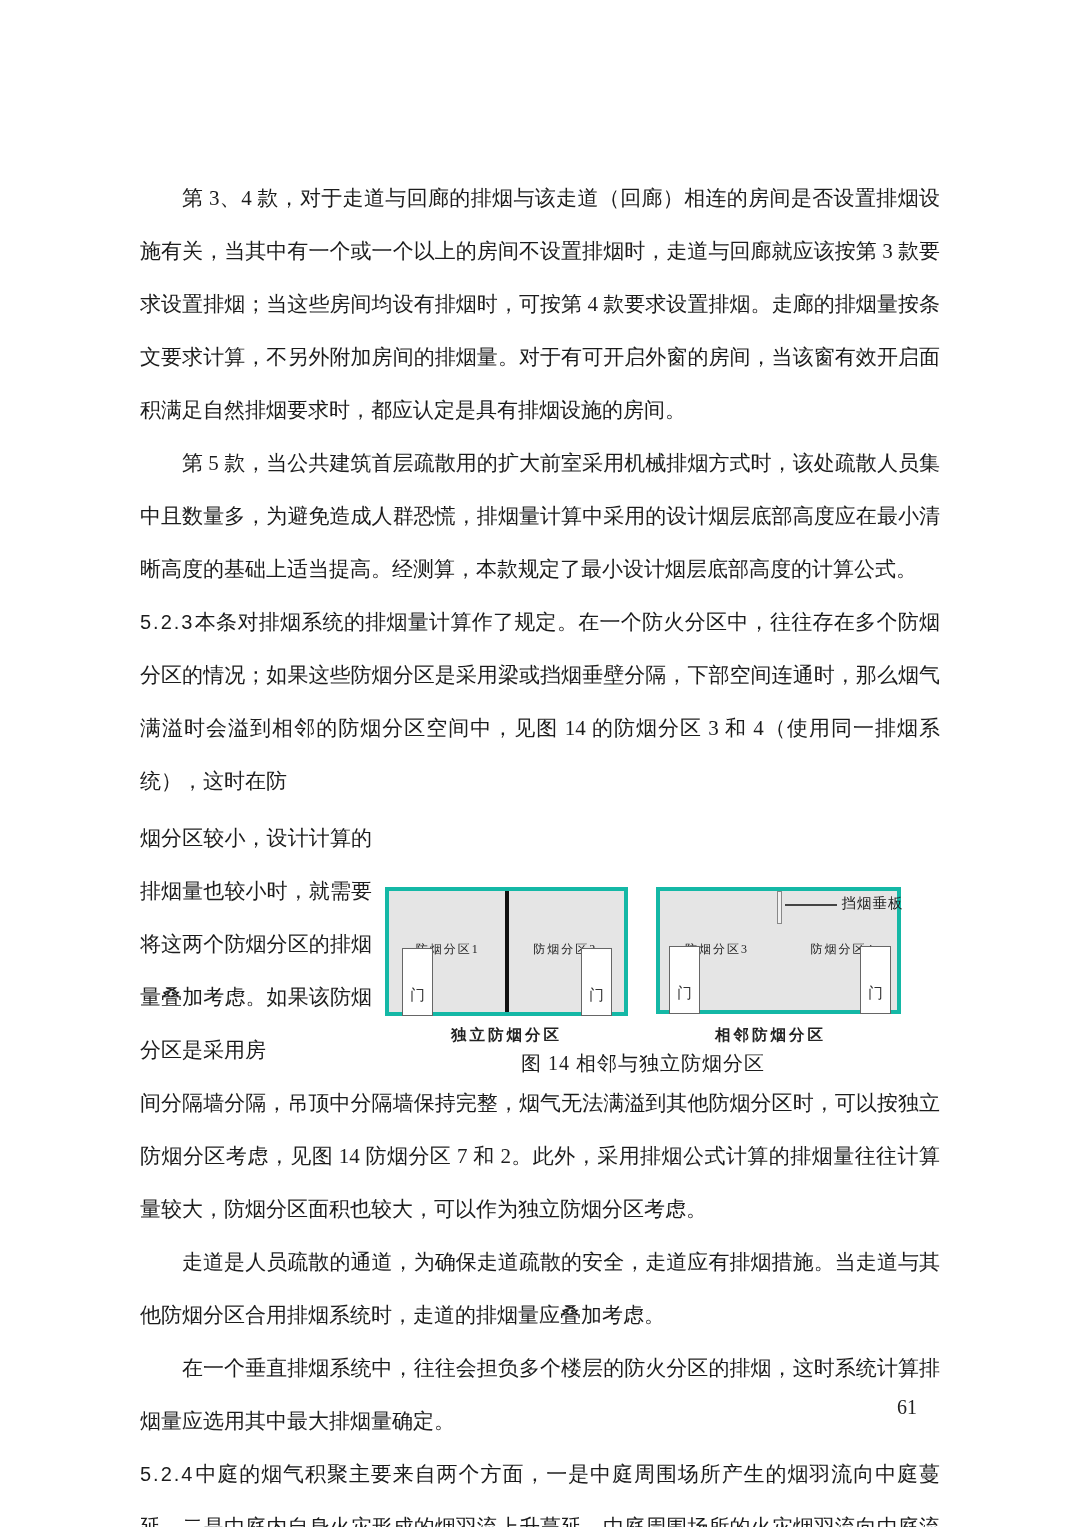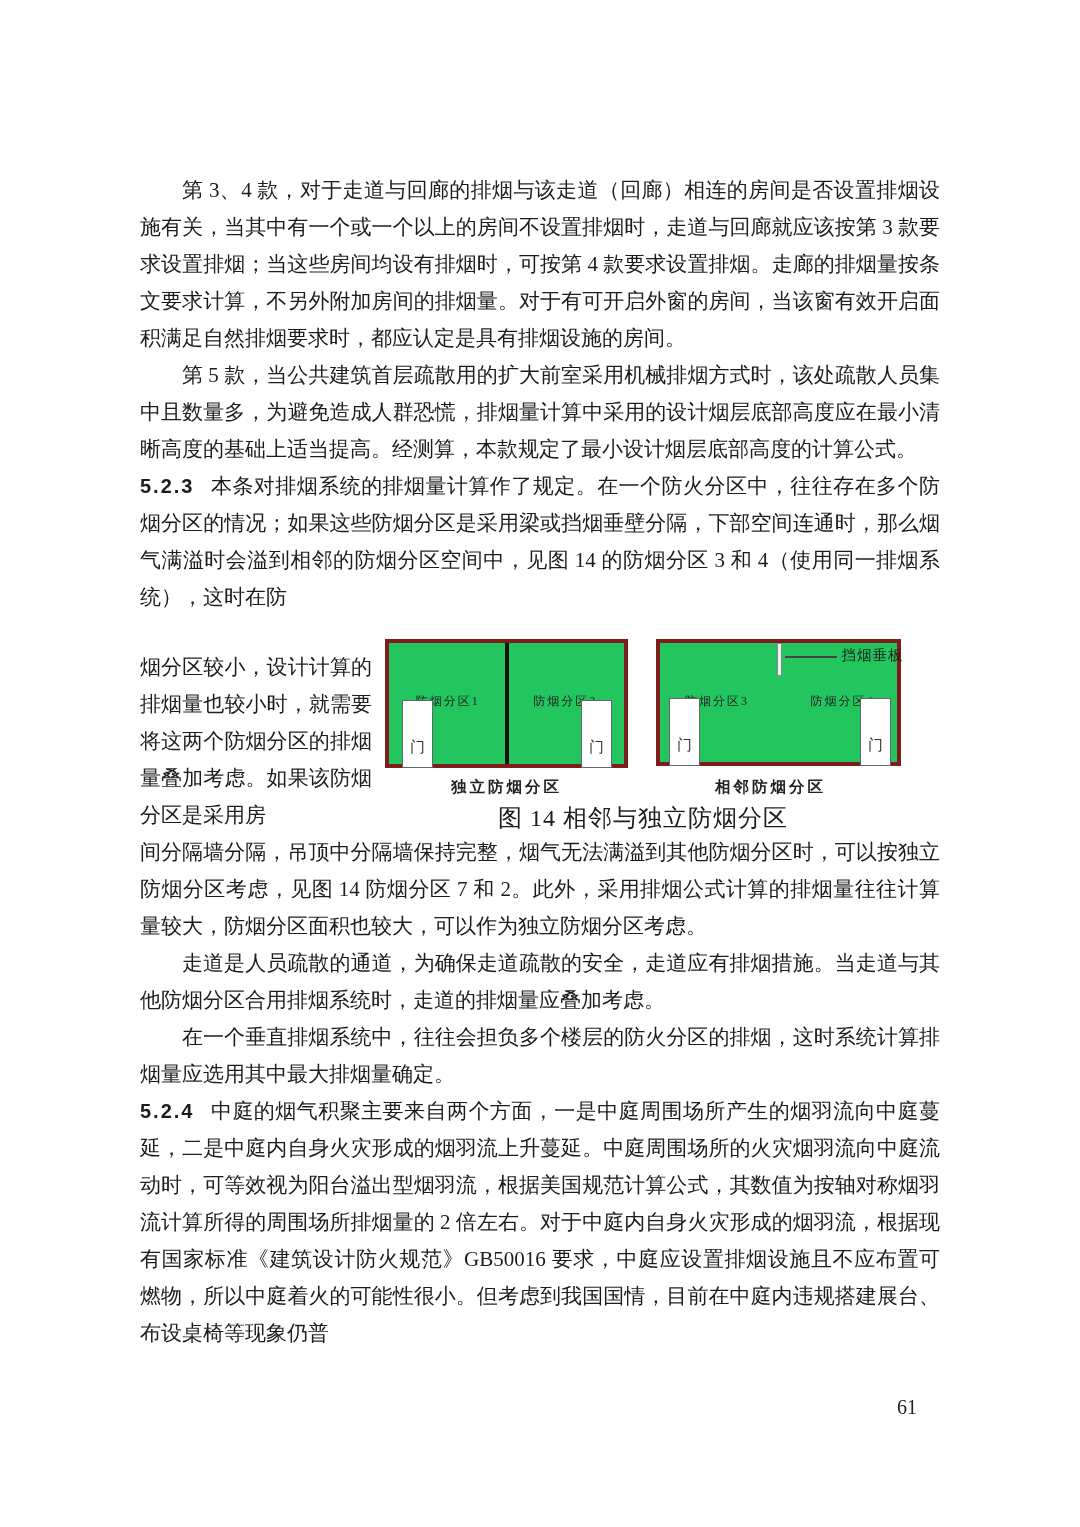--- a/index.html
+++ b/index.html
@@ -2,31 +2,31 @@
 <html><head>
 <meta charset="utf-8">
 <style>
   html,body{margin:0;padding:0;}
   body{
     width:1080px;height:1527px;background:#ffffff;position:relative;
     font-family:"Liberation Serif","DejaVu Serif",serif;color:#1c1c1c;
     overflow:hidden;
   }
   .content{position:absolute;left:140px;top:172px;width:800px;}
-  p.para{margin:0;font-size:21px;line-height:37px;text-align:justify;word-break:break-all;}
+  p.para{margin:0;font-size:21px;line-height:53px;text-align:justify;word-break:break-all;}
   .indent{text-indent:2em;}
   .secnum{
-    font-family:"Liberation Sans","DejaVu Sans",sans-serif;font-weight:700;
-    font-size:20px;letter-spacing:2px;margin-right:16px;
+    font-family:"Liberation Sans","DejaVu Sans",sans-serif;font-weight:400;
+    font-size:20px;letter-spacing:2px;
   }
   .wrap-row{display:flex;align-items:flex-end;margin-top:4px;min-height:214px;}
   .side-text{width:232px;flex:0 0 232px;}
   .figure-block{margin-left:13px;width:516px;padding-top:8px;flex:0 0 auto;}
   .diagrams{display:flex;gap:28px;}
-  .diagram{position:relative;background:#22c55e;border:4px solid #7f1d1d;box-sizing:border-box;}
+  .diagram{position:relative;background:#e5e5e5;border:4px solid #14b8a6;box-sizing:border-box;}
   .diagram-left{width:243px;height:129px;}
   .diagram-right{width:245px;height:127px;}
   .divider{position:absolute;top:0;bottom:0;left:calc(50% - 2px);width:4px;background:#111;}
   .zone-label{position:absolute;top:50px;font-size:12px;letter-spacing:2px;color:#222;text-align:center;white-space:nowrap;}
   .zone-left{left:0;width:50%;}
   .zone-right{right:0;width:50%;}
   .zone-3{left:0;width:48%;}
   .zone-4{right:0;width:46%;}
   .door{
     position:absolute;bottom:-4px;width:31px;height:68px;background:#fff;
@@ -37,21 +37,21 @@
   .door-l1{left:13px;}  .door-l2{right:12px;}
   .door-r1{left:9px;}   .door-r2{right:6px;}
   .curtain{position:absolute;left:calc(50% - 2px);top:0;width:5px;height:33px;
     background:#f1f1f1;border:1px solid #888;box-sizing:border-box;}
   .leader{position:absolute;left:calc(50% + 6px);top:13px;width:52px;height:2px;background:#444;}
   .curtain-label{position:absolute;left:calc(50% + 63px);top:3px;font-size:14.5px;letter-spacing:1px;white-space:nowrap;}
   .sub-captions{display:flex;gap:20px;margin-top:9px;}
   .sub-caption{font-size:15.5px;font-weight:700;letter-spacing:3px;text-align:center;color:#222;}
   .sub-caption-left{width:243px;}
   .sub-caption-right{width:245px;}
-  .fig-caption{margin-top:4px;text-align:center;font-size:24px;letter-spacing:1px;color:#1c1c1c;}
+  .fig-caption{margin-top:4px;text-align:center;font-size:20px;letter-spacing:1px;color:#1c1c1c;}
   .page-number{position:absolute;right:163px;top:1396px;font-size:20px;color:#222;}
 </style>
 </head>
 <body>
 
 <div class="content">
 
   <p class="para indent">第 3、4 款，对于走道与回廊的排烟与该走道（回廊）相连的房间是否设置排烟设施有关，当其中有一个或一个以上的房间不设置排烟时，走道与回廊就应该按第 3 款要求设置排烟；当这些房间均设有排烟时，可按第 4 款要求设置排烟。走廊的排烟量按条文要求计算，不另外附加房间的排烟量。对于有可开启外窗的房间，当该窗有效开启面积满足自然排烟要求时，都应认定是具有排烟设施的房间。</p>
 
   <p class="para indent">第 5 款，当公共建筑首层疏散用的扩大前室采用机械排烟方式时，该处疏散人员集中且数量多，为避免造成人群恐慌，排烟量计算中采用的设计烟层底部高度应在最小清晰高度的基础上适当提高。经测算，本款规定了最小设计烟层底部高度的计算公式。</p>

